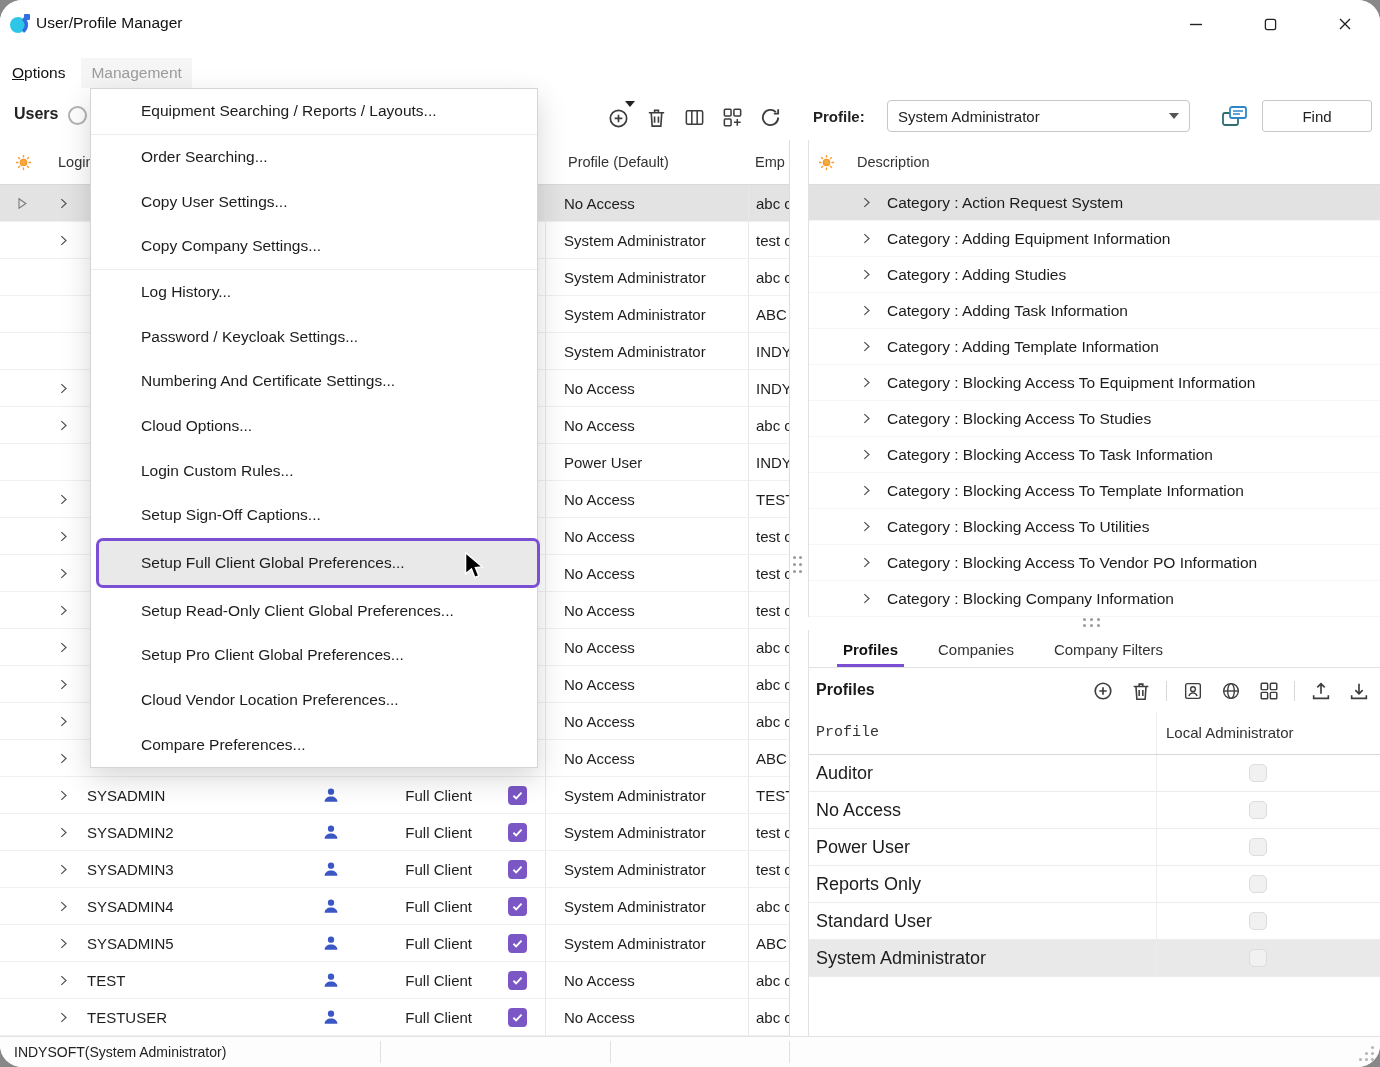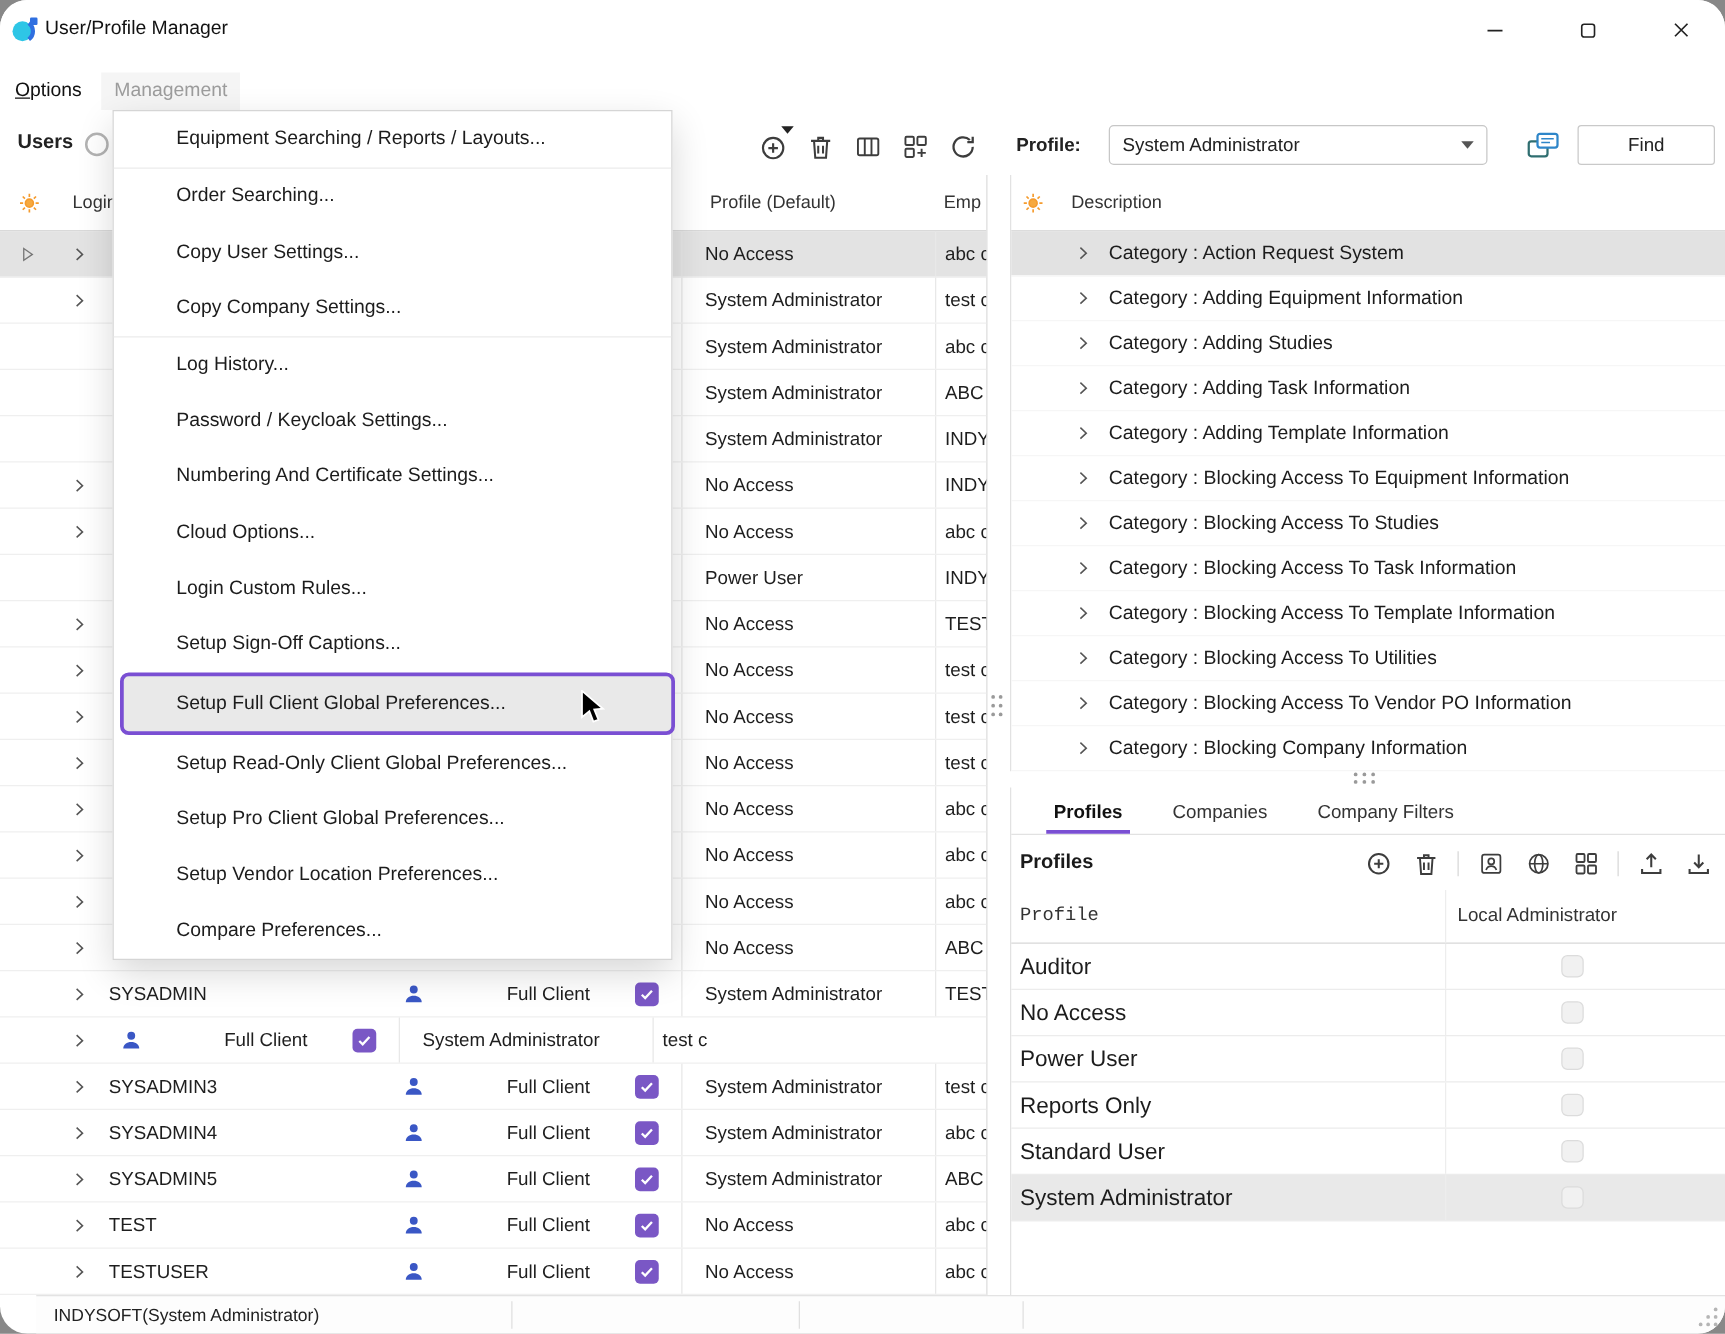--- a/index.html
+++ b/index.html
@@ -95,21 +95,21 @@
   .ptable-head { position:relative; height:43px; border-bottom:1px solid #d8d8d8; }
   .ph-1 { position:absolute; left:7px; top:12px; font-size:15px; color:#333;font-family:Liberation Mono, monospace; }
   .ph-2 { position:absolute; left:357px; top:12px; font-size:15px; color:#333; }
   .colline { position:absolute; left:347px; top:0; bottom:0; width:1px; background:#ededed; }
   .prow { position:relative; height:37px; display:flex; align-items:center; border-bottom:1px solid #ececec; font-size:18px; color:#1c1c1c; }
   .prow.is-selected { background:#e9e9e9; }
   .prow .pname { padding-left:7px; }
   .prow .pcb { position:absolute; left:440px; width:18px; height:18px; border-radius:5px; background:#f1f1f1; border:1px solid #dcdcdc; }
 
   
-  .statusbar { position:absolute; left:0; right:0; top:1036px; height:31px; border-top:1px solid #e3e3e3; background:#fdfdfd;margin-left:29px; }
+  .statusbar { position:absolute; left:0; right:0; top:1036px; height:31px; border-top:1px solid #e3e3e3; background:#fdfdfd; }
   .status-text { position:absolute; left:14px; top:7px; font-size:14px; color:#222; }
   .st-div { position:absolute; top:4px; bottom:4px; width:1px; background:#e0e0e0; }
   .grip { position:absolute; right:6px; top:9px; width:3px; height:3px; border-radius:50%; background:#b5b5b5;
     box-shadow:-12px 12px 0 #b5b5b5, -6px 6px 0 #b5b5b5, -6px 12px 0 #b5b5b5, 0 0 0 #b5b5b5, 0 6px 0 #b5b5b5, 0 12px 0 #b5b5b5; }
 
   
   .menu { position:absolute; left:90px; top:88px; width:448px; height:680px; background:#fff; border:1px solid #d5d5d5;
     box-shadow:0 10px 28px rgba(0,0,0,0.16); z-index:50; display:flex; flex-direction:column; }
   .mitem { flex:1 1 0; display:flex; align-items:center; padding-left:50px; font-size:15.5px; color:#1c1c1c; white-space:nowrap; }
   .mitem.is-sep { border-bottom:1px solid #ececec; }
@@ -690,20 +690,21 @@
               </svg>
             </span>
           </div>
           <div class="c c2">
             <span class="chev">
               <svg viewBox="0 0 24 24" fill="none" stroke="#555" stroke-width="2">
                 <path d="M8.5 5l7.5 7-7.5 7"></path>
               </svg>
             </span>
           </div>
+          <div class="c c3">SYSADMIN2</div>
           <div class="c c4">
             <span class="uicon">
               <svg viewBox="0 0 24 24" fill="#3a57c5">
                 <circle cx="12" cy="7.5" r="4.2"></circle>
                 <path d="M3.5 21c0-4.4 3.8-7 8.5-7s8.5 2.6 8.5 7z"></path>
               </svg>
             </span>
           </div>
           <div class="c c5">Full Client</div>
           <div class="c c6">
@@ -1184,21 +1185,21 @@
 
       <div class="mitem">
         <span>Setup Read-Only Client Global Preferences...</span>
       </div>
 
       <div class="mitem">
         <span>Setup Pro Client Global Preferences...</span>
       </div>
 
       <div class="mitem">
-        <span>Setup Vendor Location Preferences...</span>
+        <span>Cloud Vendor Location Preferences...</span>
       </div>
 
       <div class="mitem">
         <span>Compare Preferences...</span>
       </div>
     </div>
 
   <svg class="cursor" viewBox="0 0 14 20">
     <path d="M1 0.5v15l4.2-3.4 2.3 6 2.9-1.1-2.4-5.9 5-0.4z" fill="#000" stroke="#fff" stroke-width="1"></path>
   </svg>

